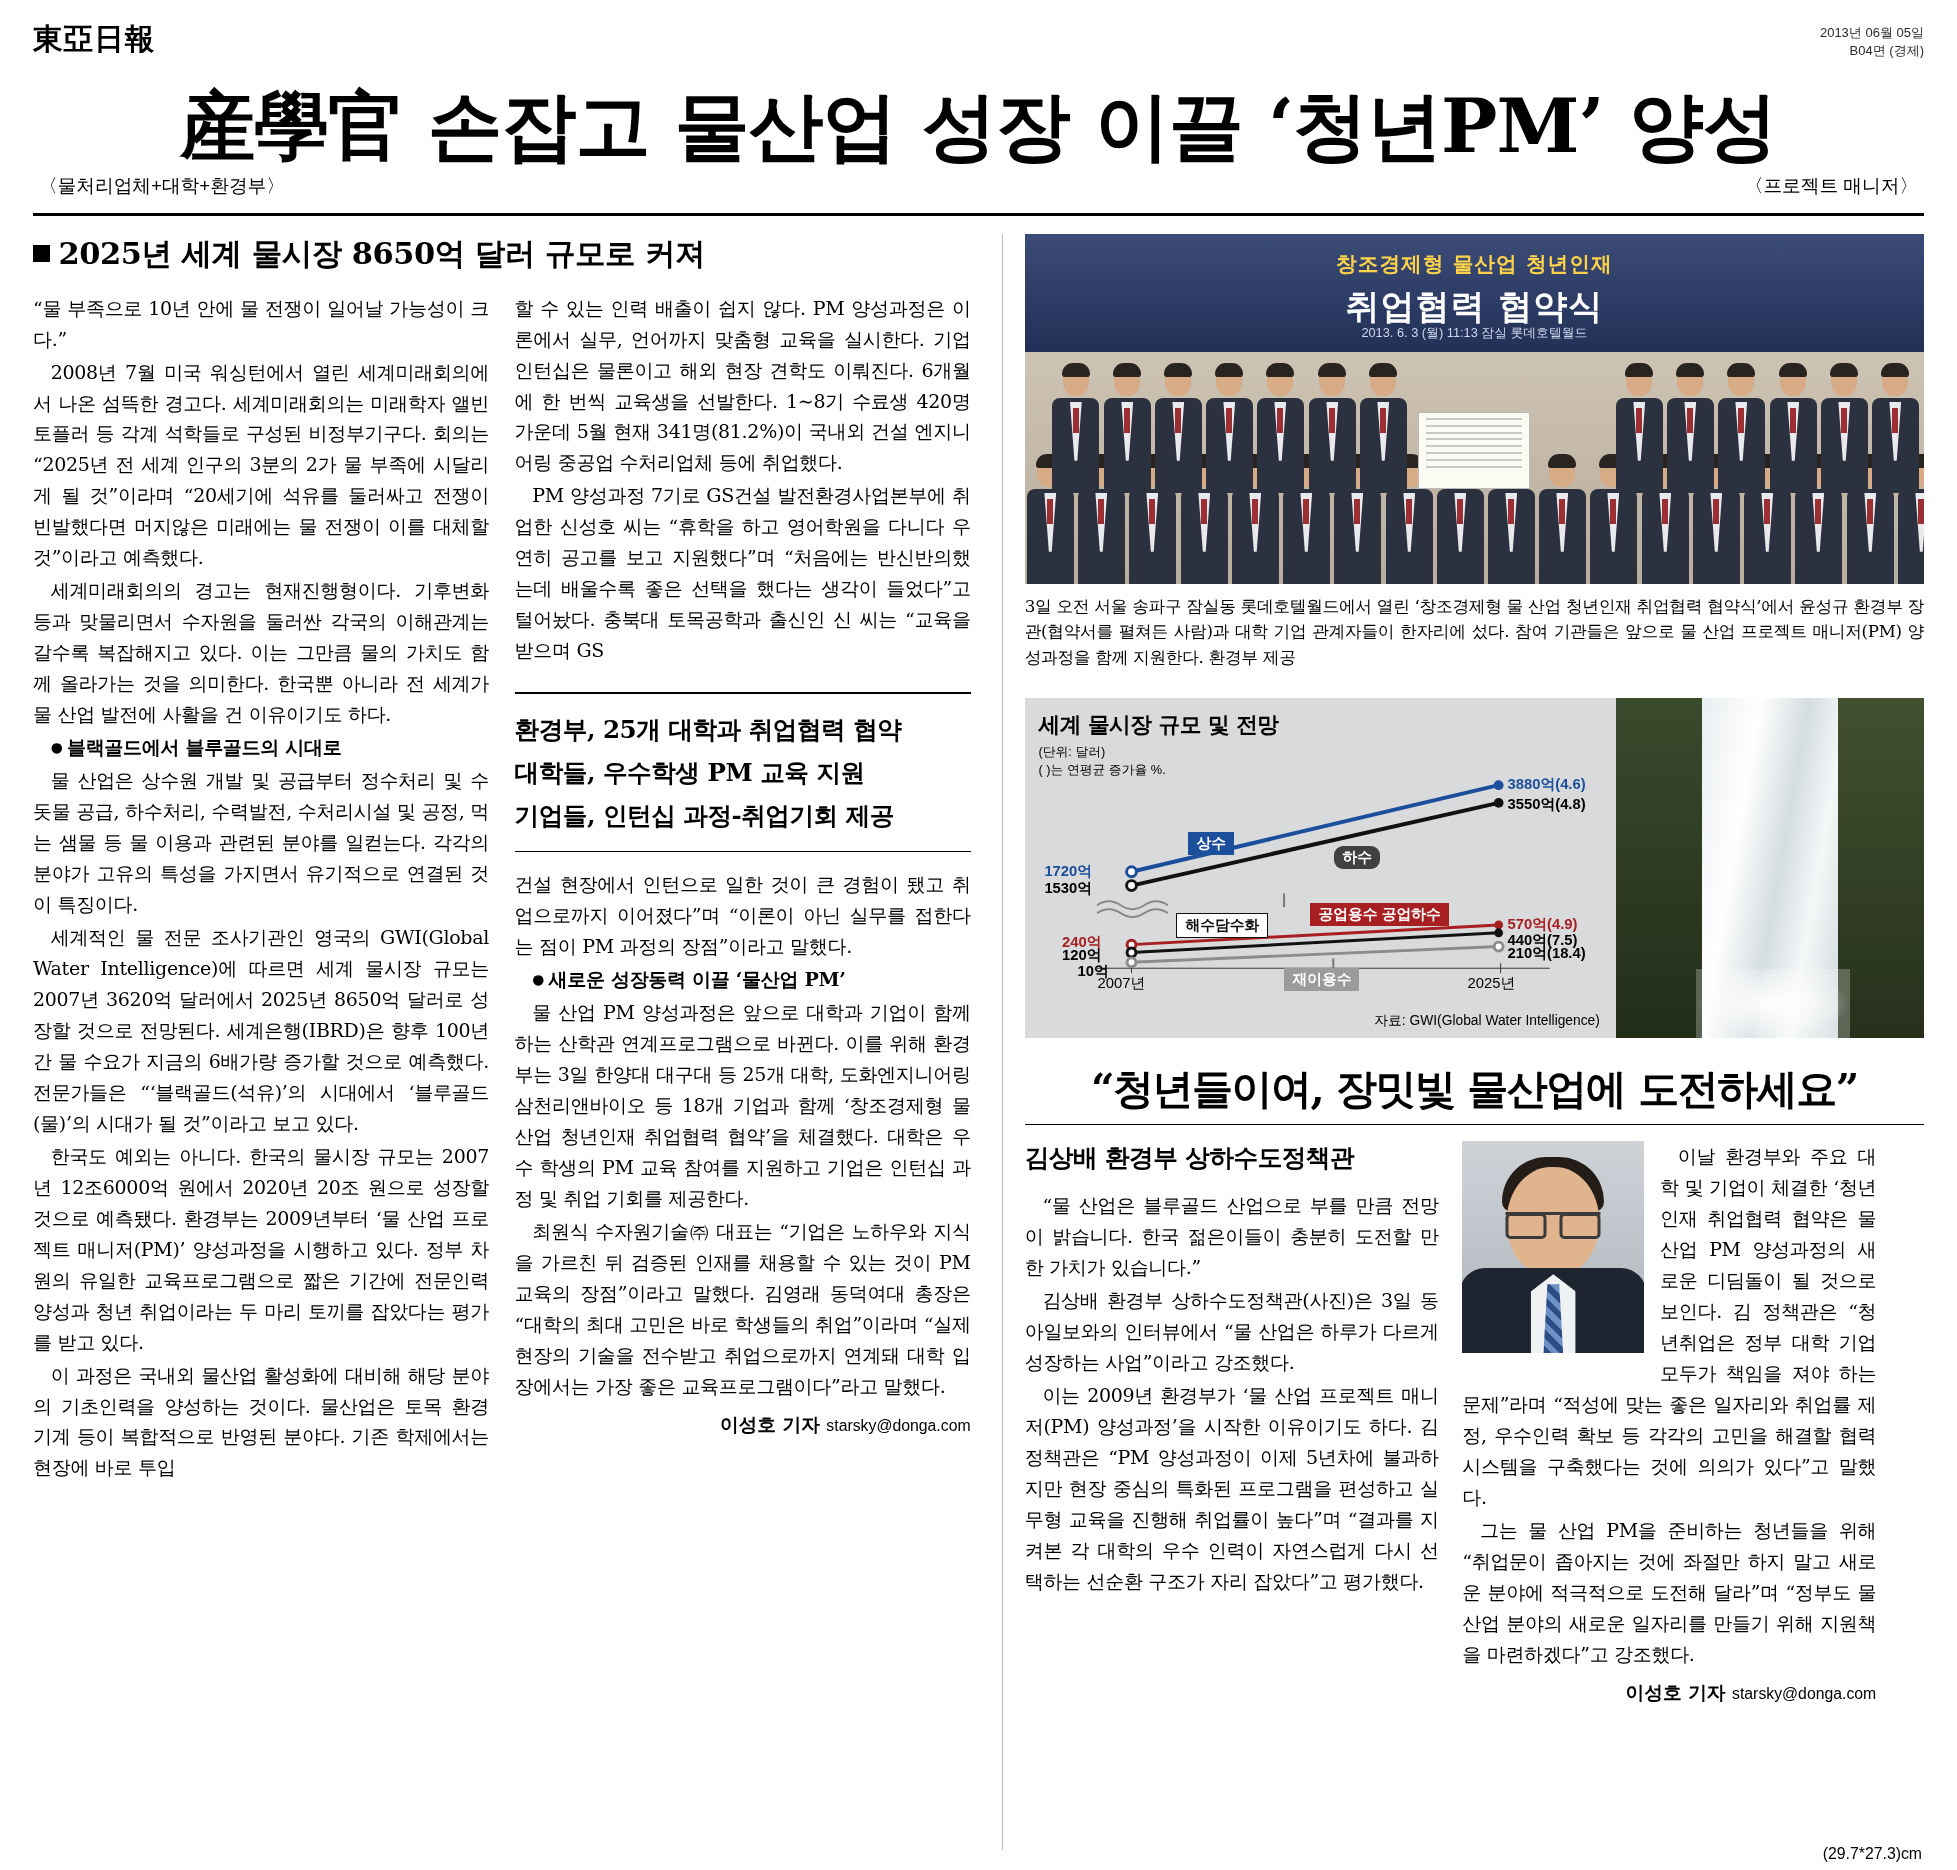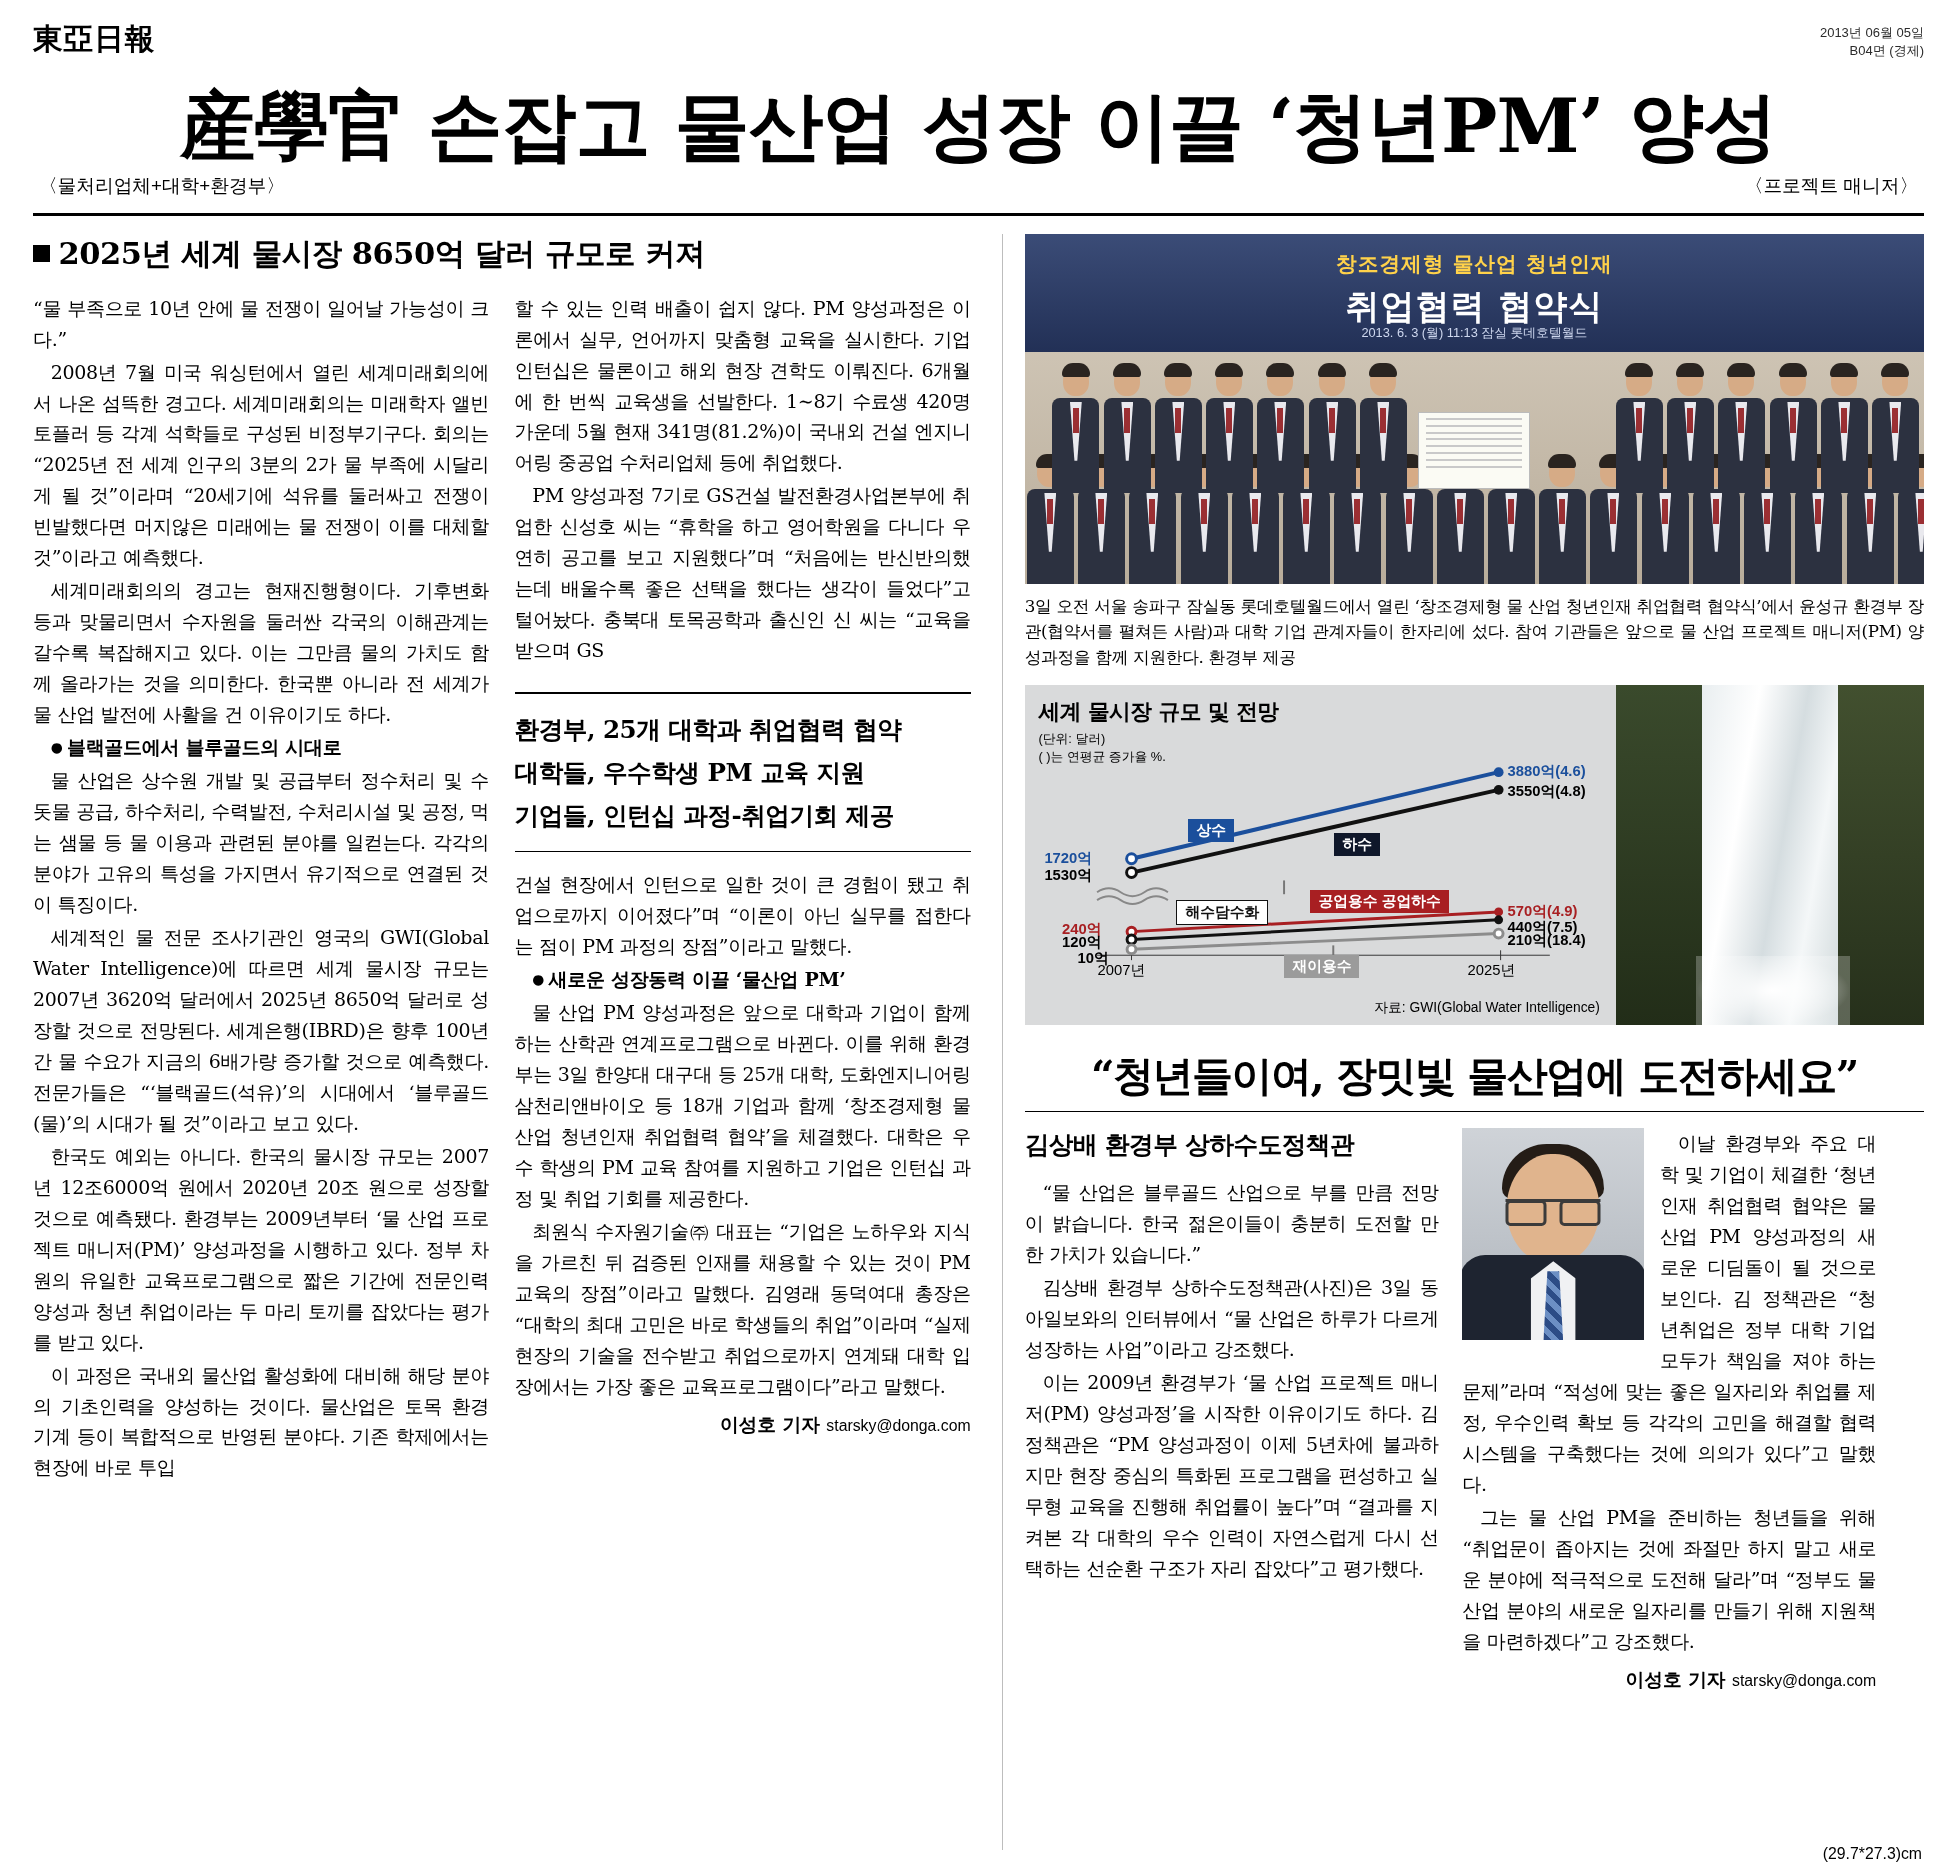--- a/index.html
+++ b/index.html
@@ -281,21 +281,21 @@
     font-size: 16.7px;
     line-height: 1.52;
     margin-top: 9.9px;
     text-align: justify;
     letter-spacing: -0.3px;
   }
 
   
   .media-row {
     display: flex;
-    margin-top: 15px;
+    margin-top: 28px;
     height: 340px;
   }
   .chart-box {
     width: 591px;
     flex: 0 0 591px;
     background: #d9dadb;
     position: relative;
     box-sizing: border-box;
     padding: 11.8px 13.8px;
   }
@@ -319,21 +319,21 @@
   .chart-svg { position: absolute; left:0; top:0; }
   .chip {
     position: absolute;
     font-family: "Liberation Sans", sans-serif;
     font-size: 14.8px;
     font-weight: bold;
     padding: 2px 7.9px;
     white-space: nowrap;
   }
   .chip.blue { background: #1b4f9c; color: #fff; }
-  .chip.black { background: #0f172a; color: #fff; }
+  .chip.black { background: #404040; color: #fff; border-radius: 9px; }
   .chip.red { background: #a81f22; color: #fff; }
   .chip.grayline { background: #fff; color: #111; border: 1px solid #111; }
   .chip.gray { background: #9b9b9b; color: #fff; }
   .lbl {
     position: absolute;
     font-family: "Liberation Sans", sans-serif;
     font-size: 14.8px;
     font-weight: bold;
     white-space: nowrap;
   }

